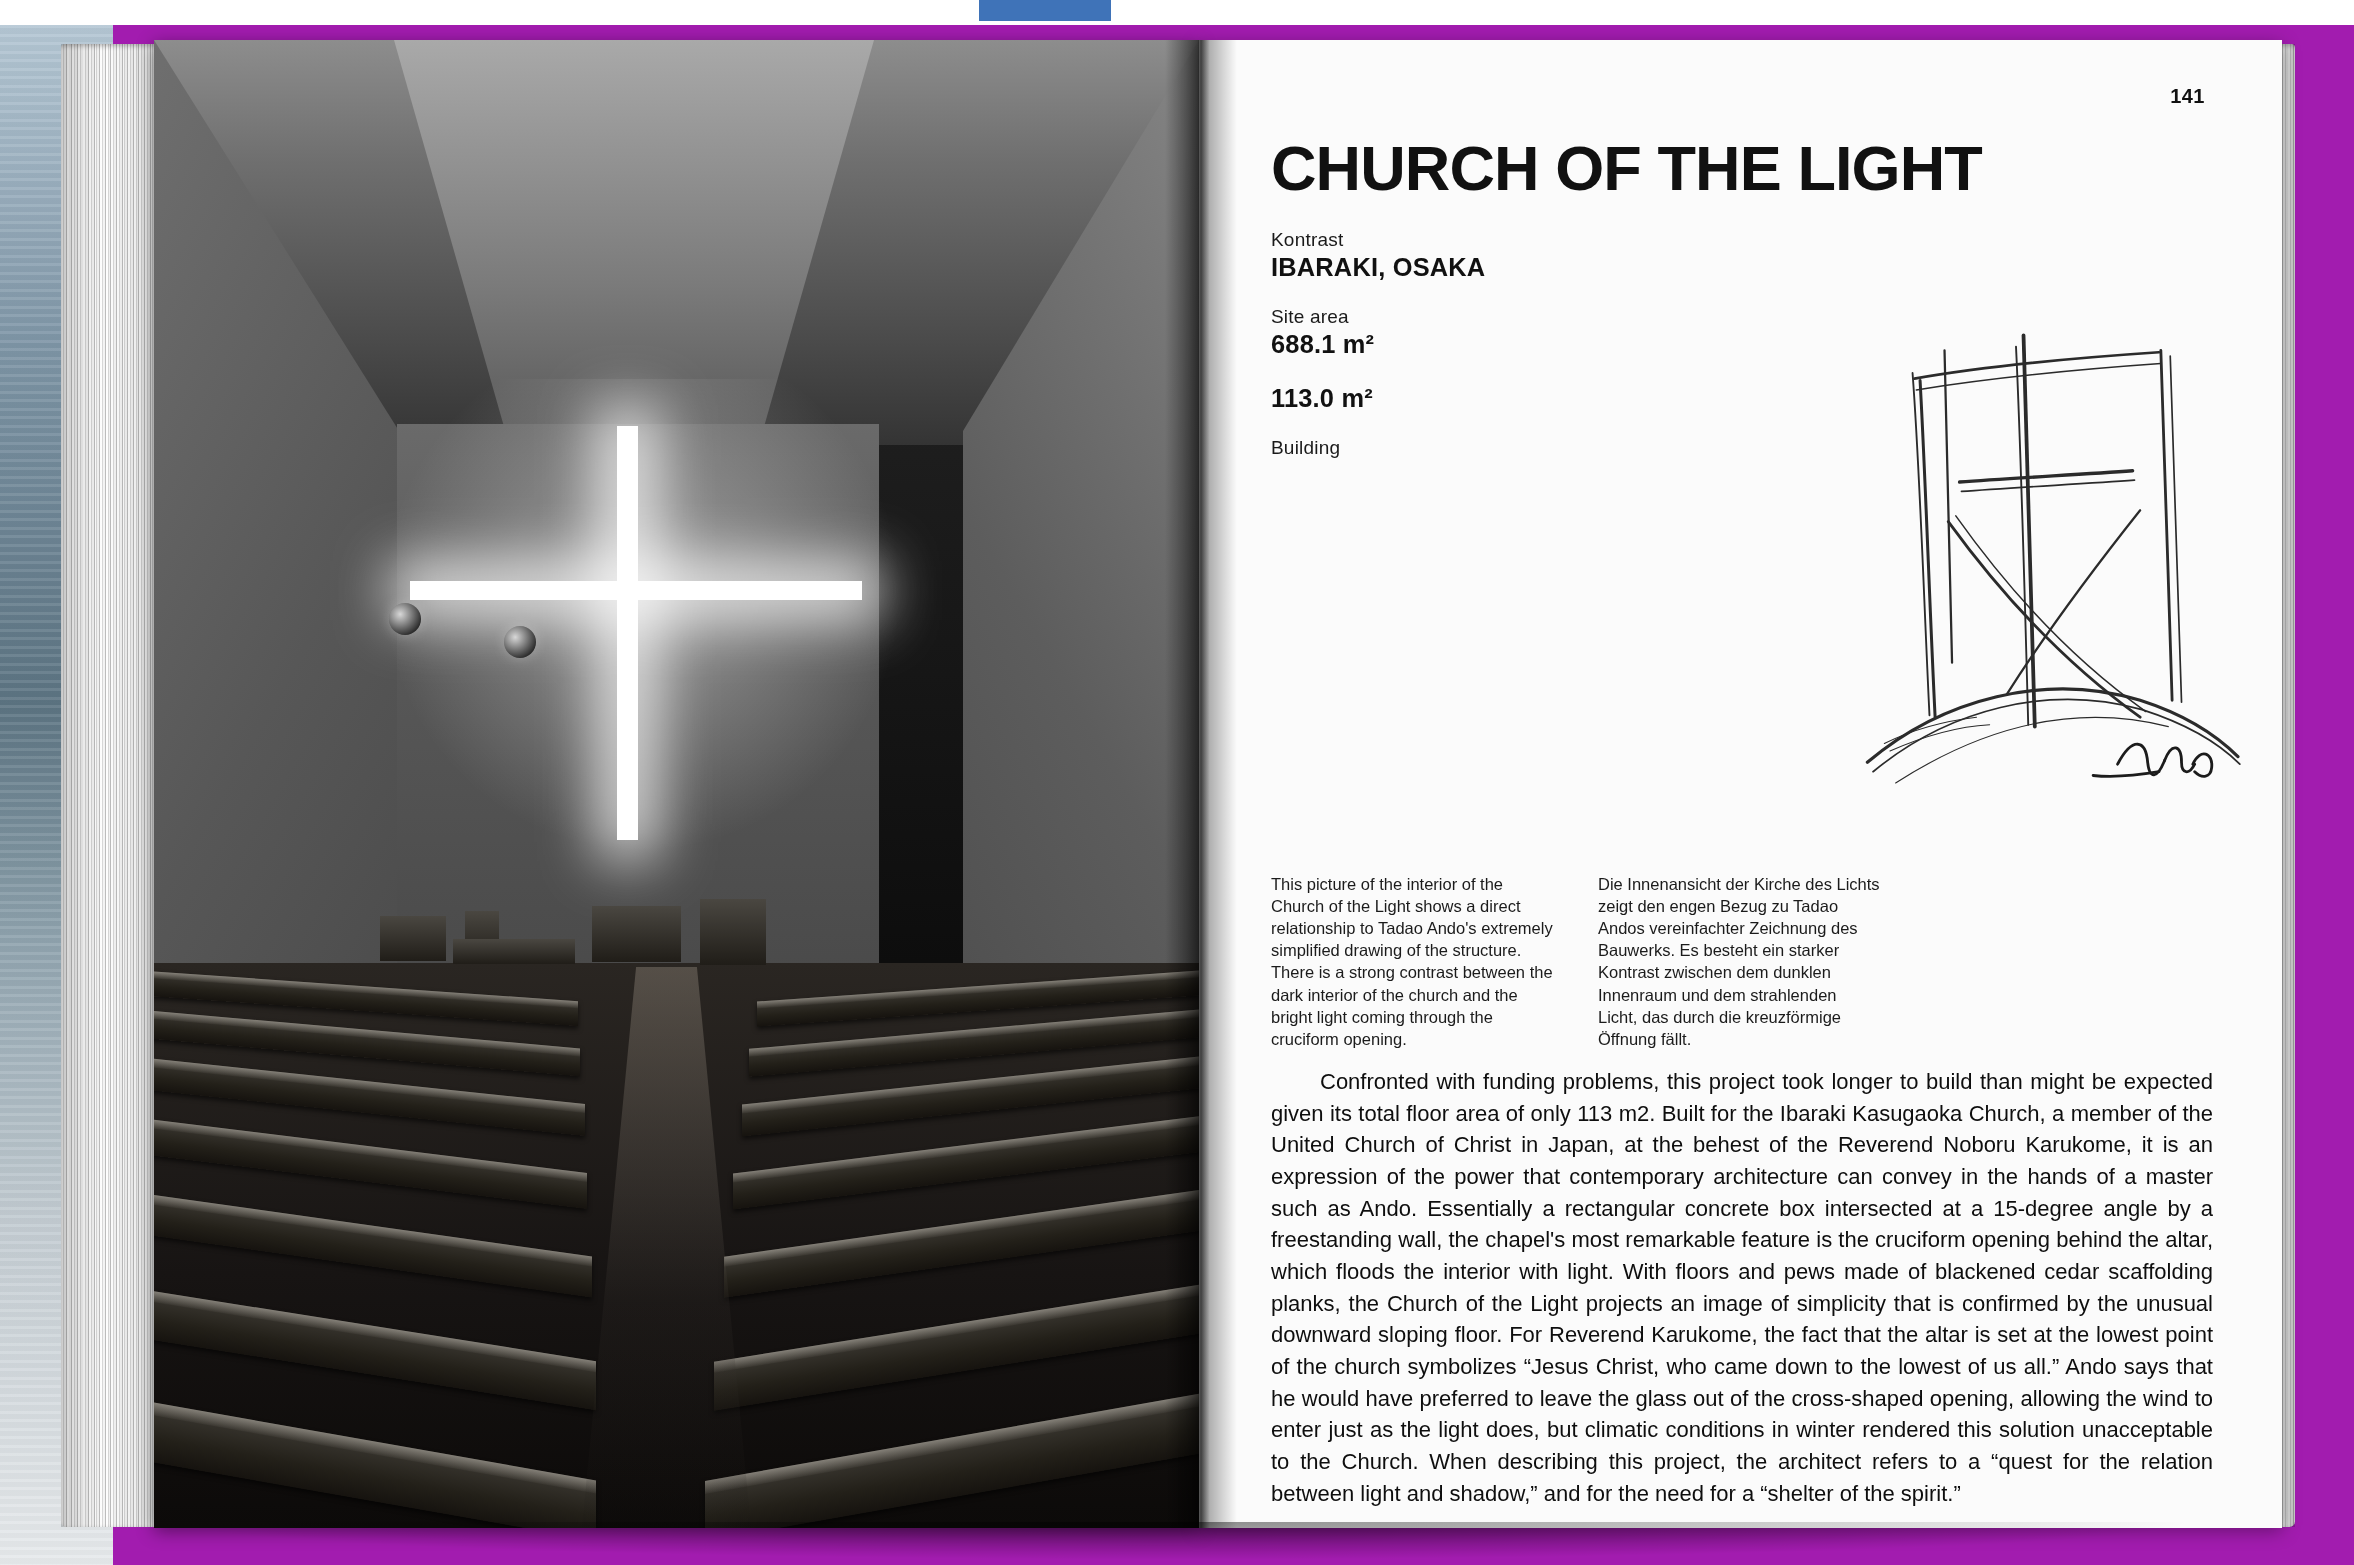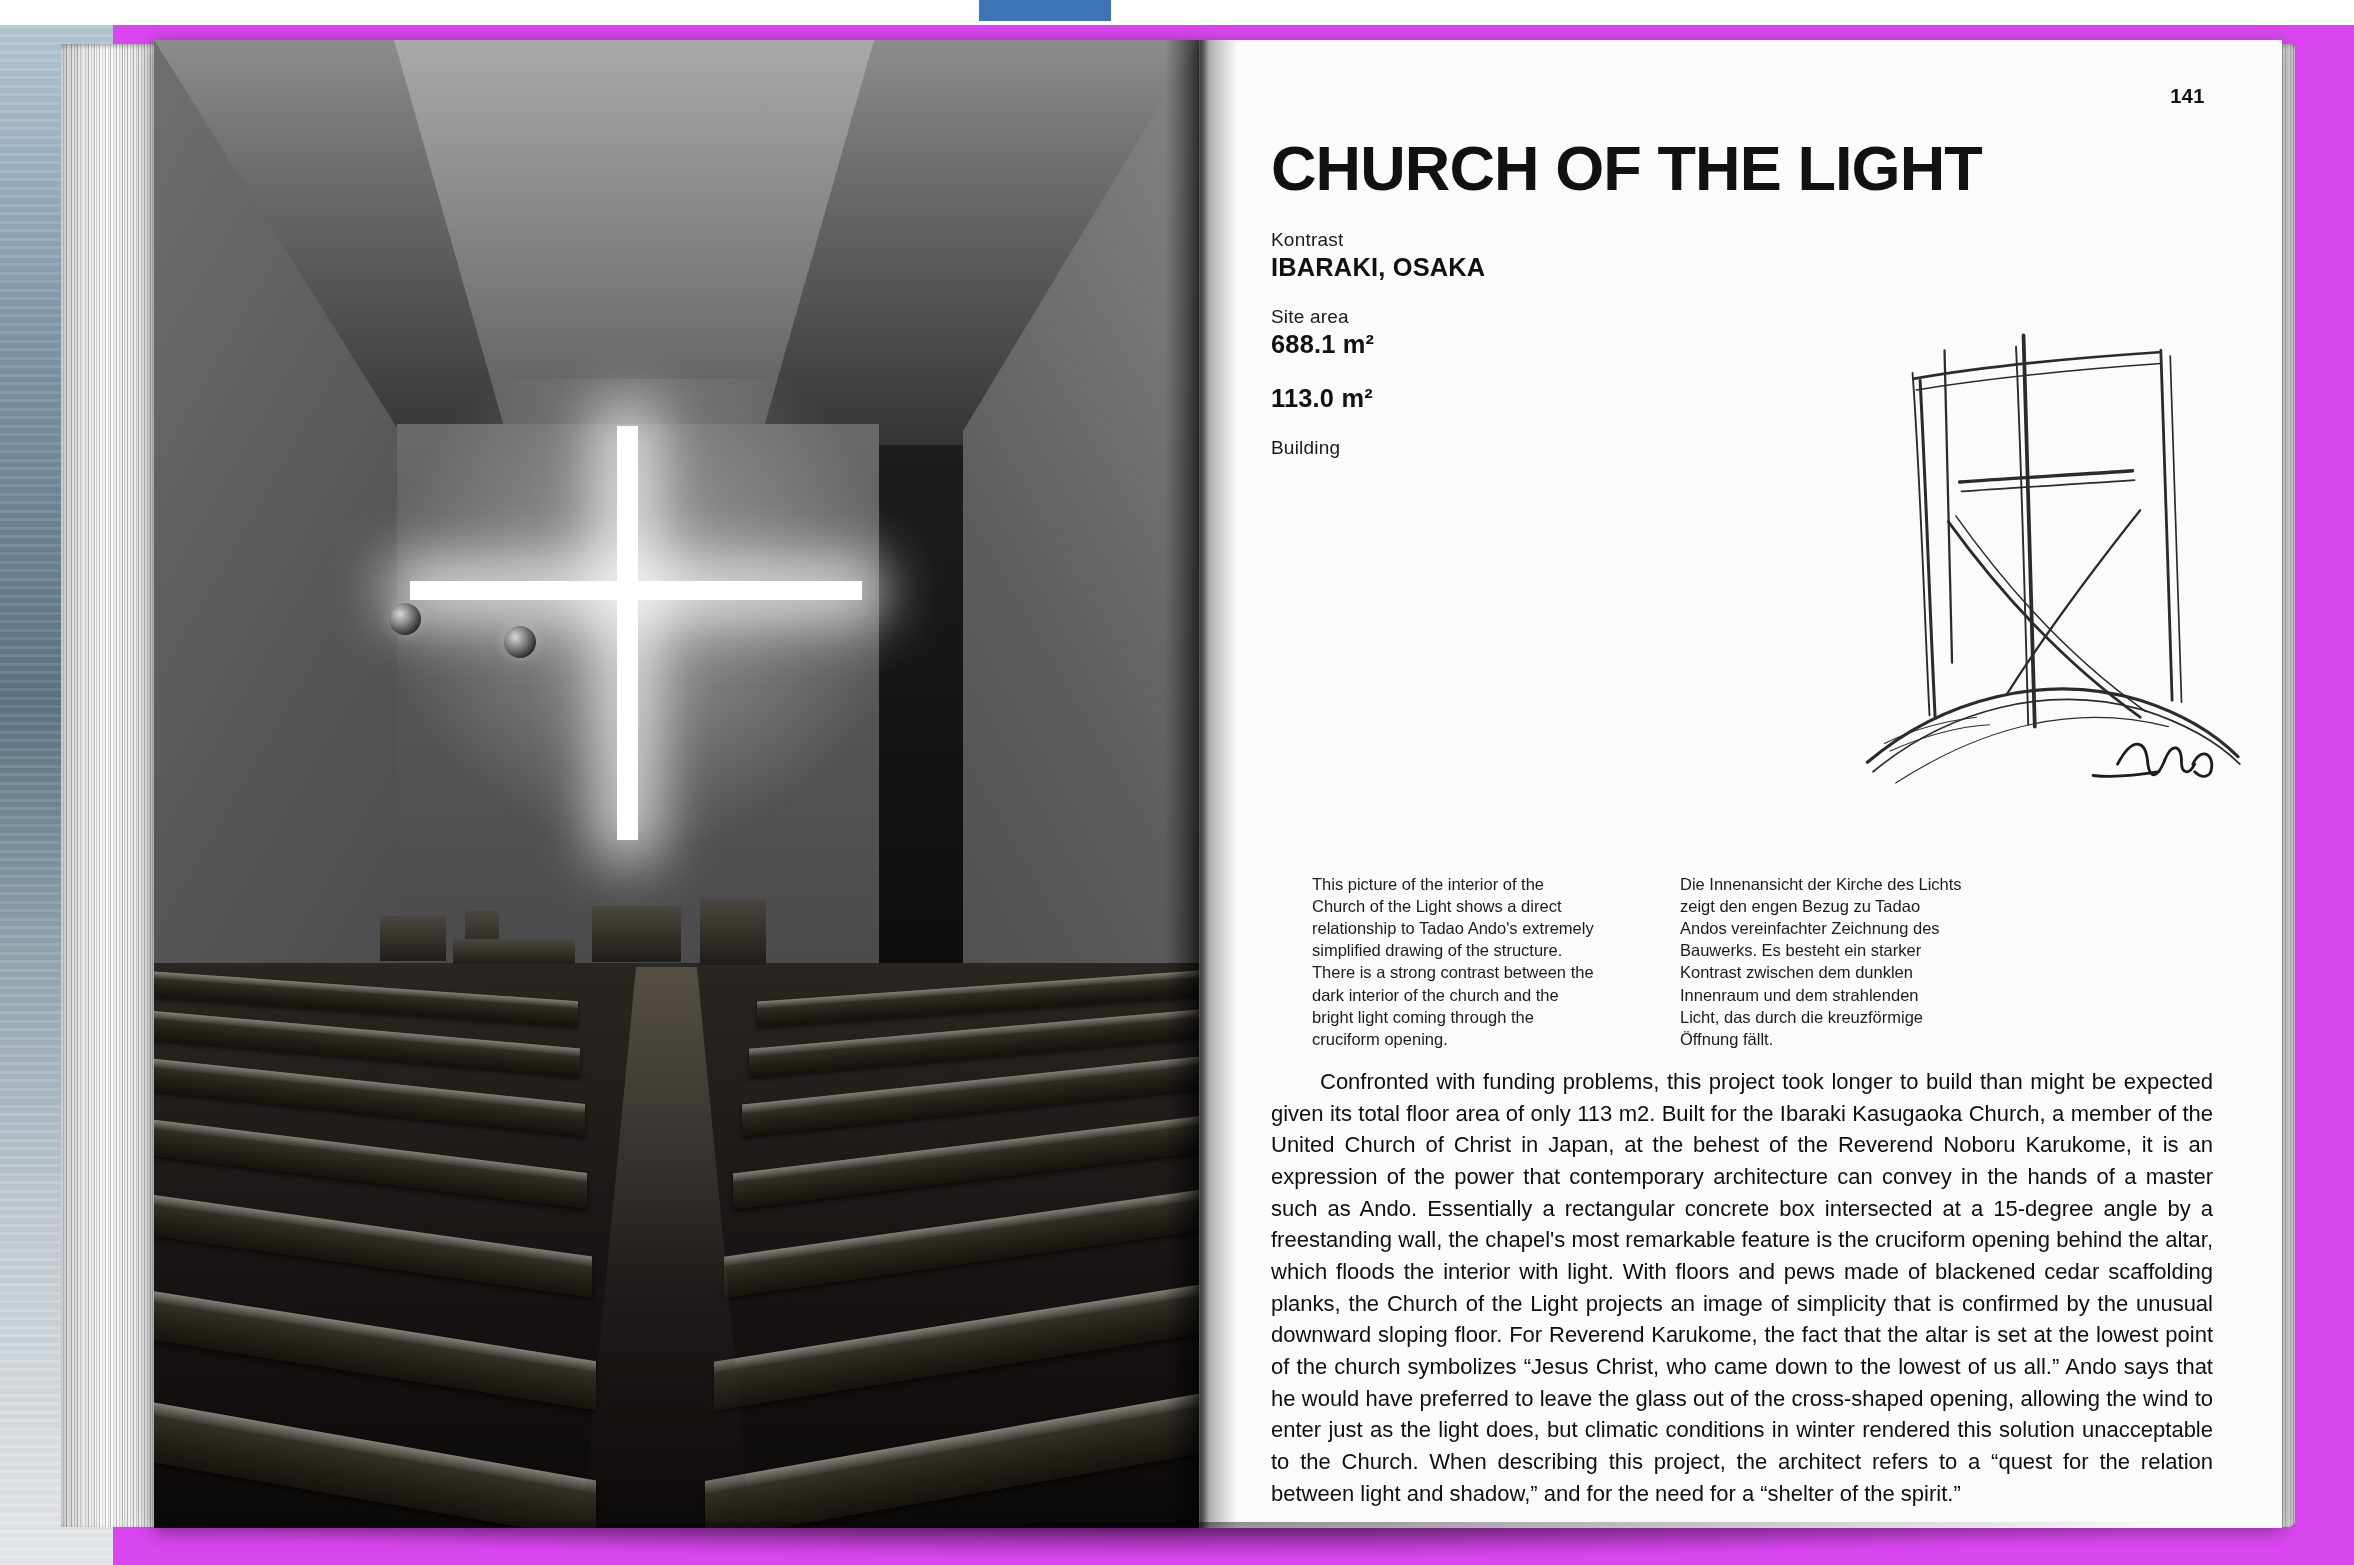--- a/index.html
+++ b/index.html
@@ -11,21 +11,21 @@
     width: 2354px;
     height: 1566px;
     overflow: hidden;
     font-family: "Liberation Sans", sans-serif;
   }
 
   
   .scene {
     position: absolute;
     inset: 0;
-    background: #d946ef;
+    background: #a21caf;
   }
   .backdrop-left {
     position: absolute;
     left: 0; top: 0;
     width: 113px; height: 1566px;
     background: linear-gradient(180deg,#b9cbd8 0%, #7e95a6 22%, #5c7482 45%, #8fa3ae 60%, #c3ccd2 78%, #e7eaec 100%);
   }
   .backdrop-left::after {
     content: "";
     position: absolute;
@@ -239,21 +239,20 @@
     left: 72px; top: 833px;
     width: 942px;
     display: flex;
     gap: 45px;
   }
   .caption {
     width: 282px;
     font-size: 16.5px;
     line-height: 1.34;
     color: #1b1b1b;
-    margin-left: 41px;
   }
 
   
   .body-text {
     position: absolute;
     left: 72px; top: 1026px;
     width: 942px;
     font-size: 22px;
     line-height: 1.44;
     text-align: justify;

